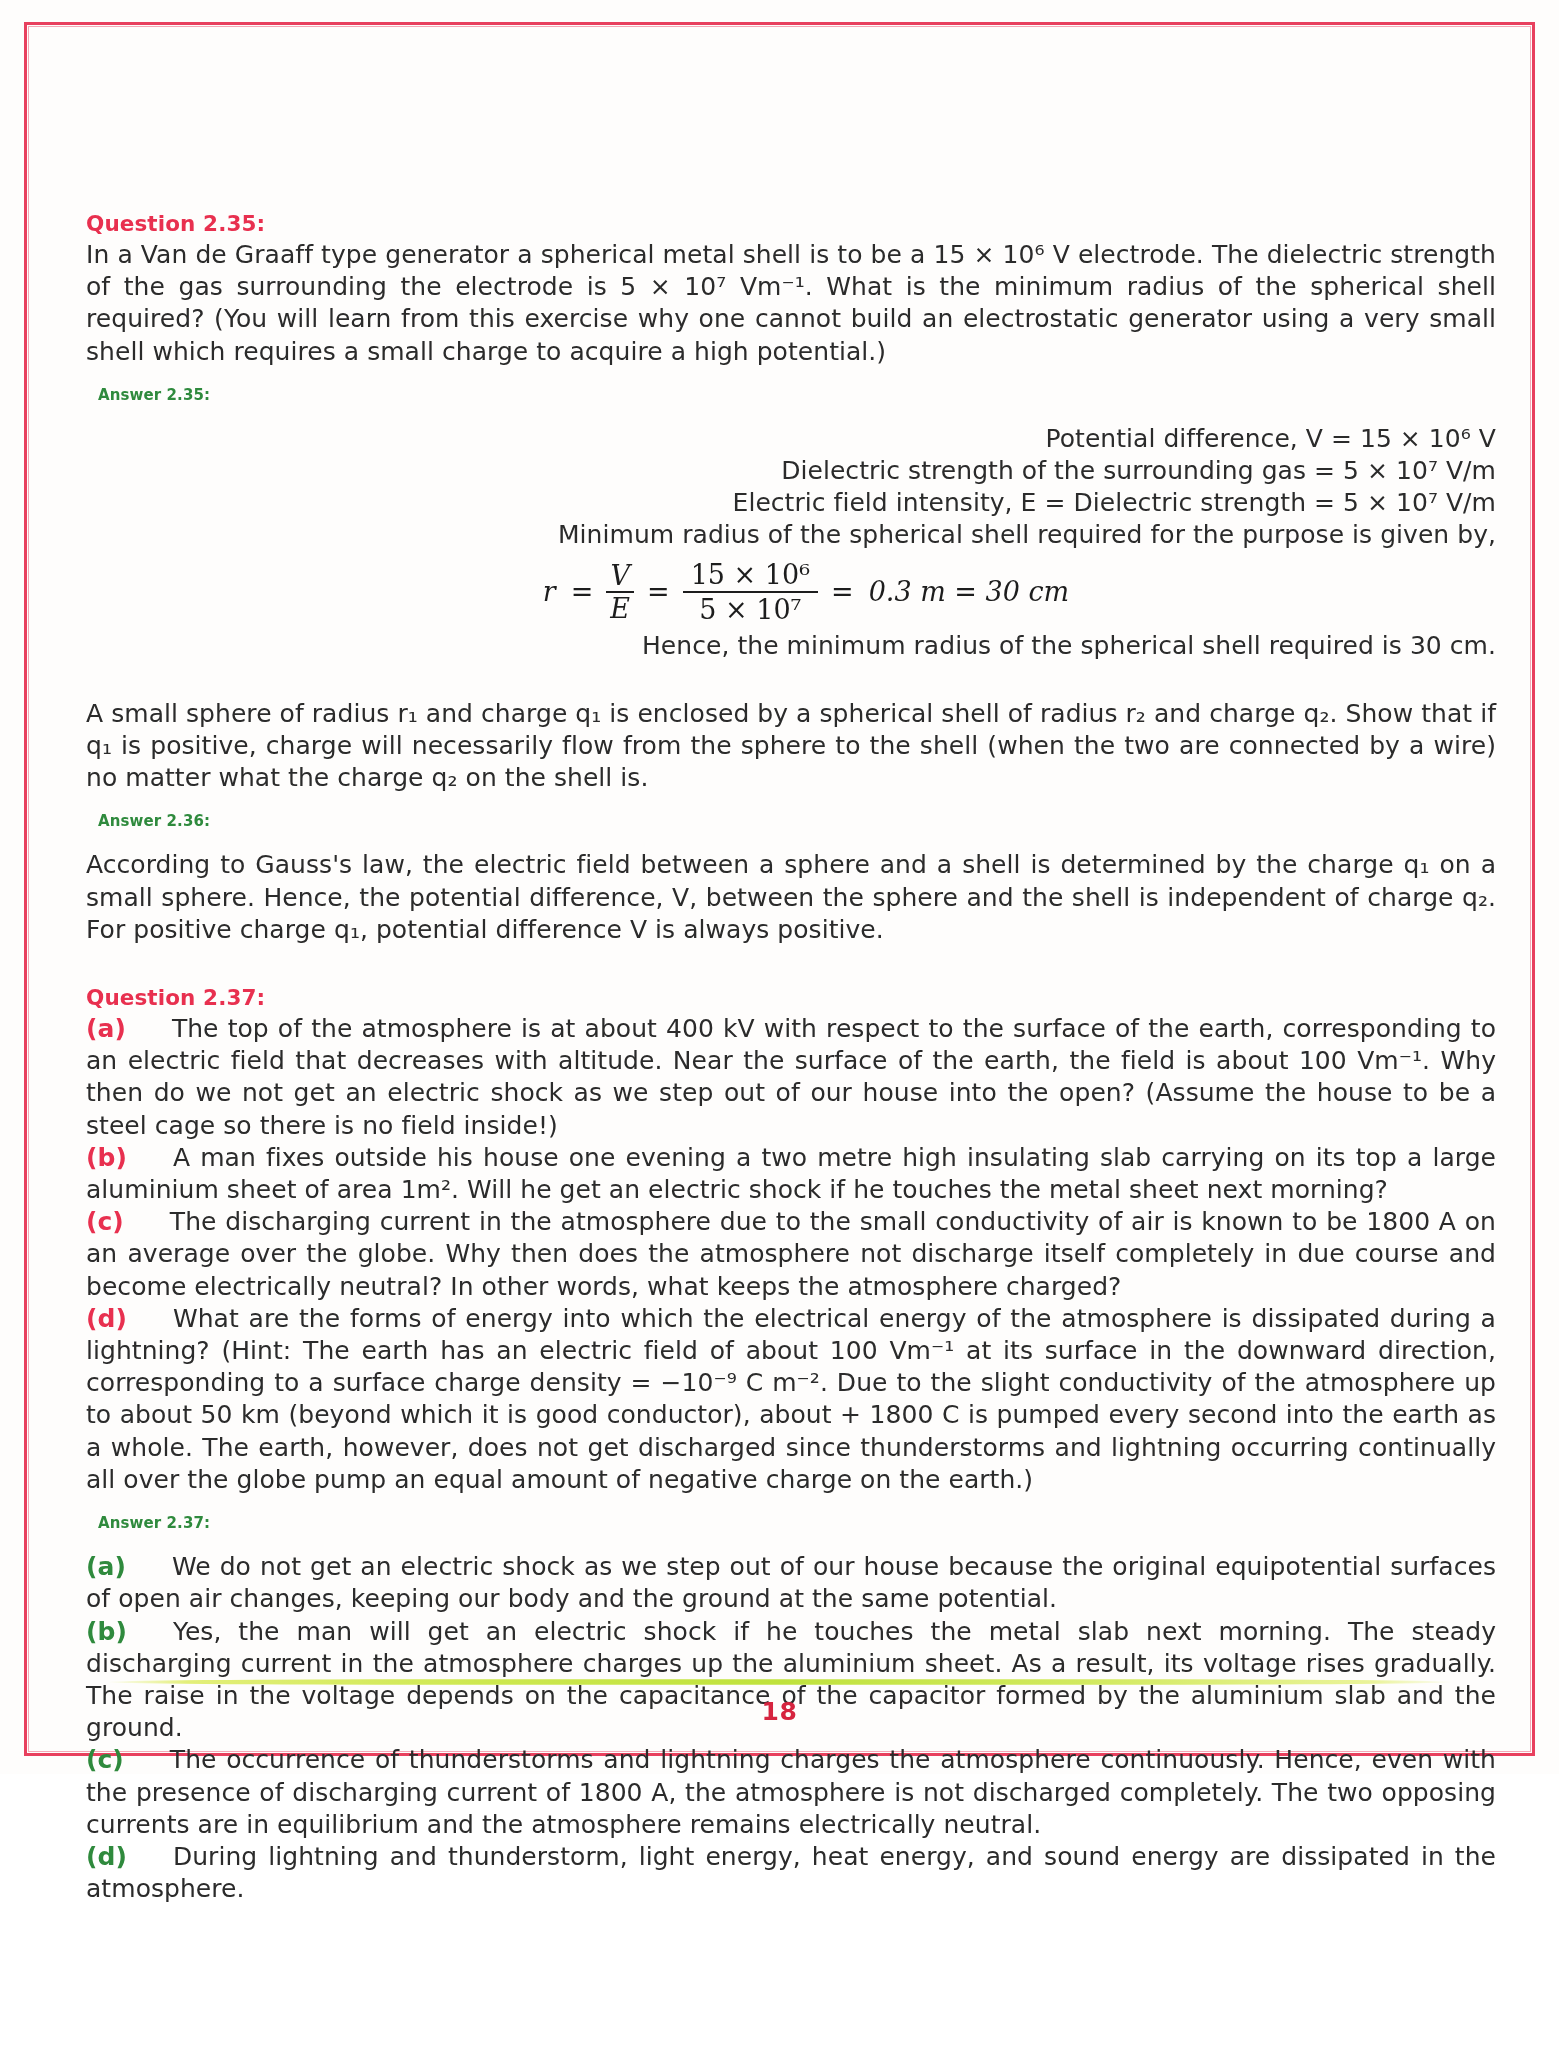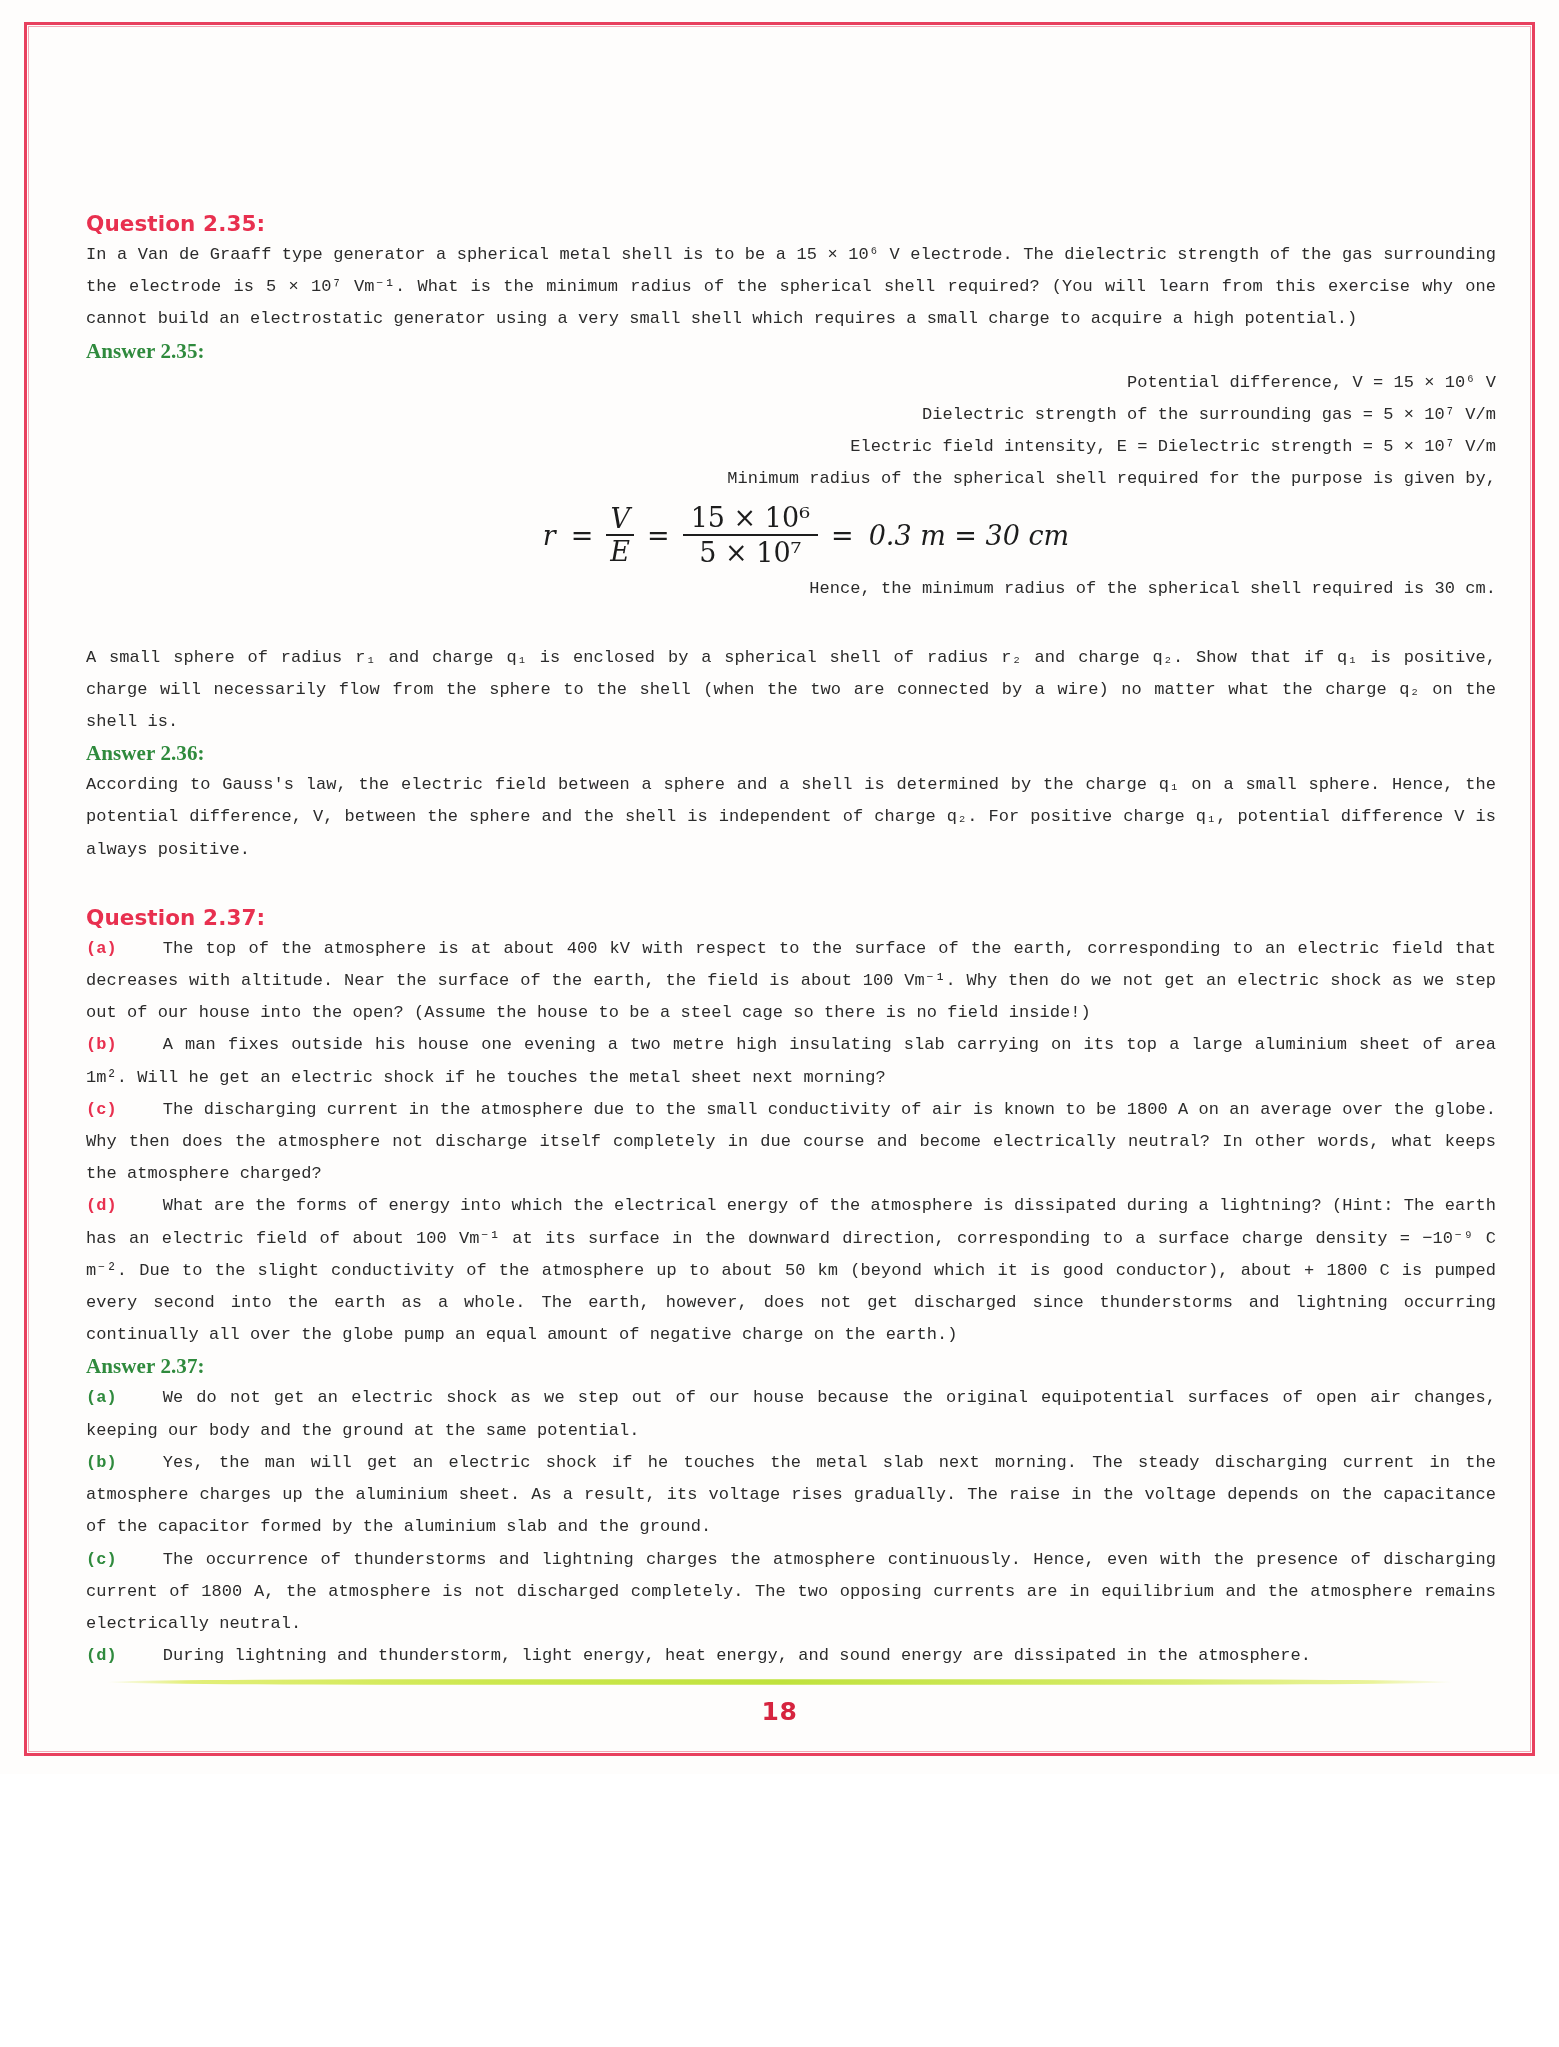--- a/index.html
+++ b/index.html
@@ -56,36 +56,34 @@
     color: #e8304f;
     font-weight: bold;
     font-size: 21.5px;
     line-height: 31px;
     letter-spacing: 0.1px;
     margin: 0;
   }
   .a-head {
     color: #2f8a3d;
     font-weight: bold;
-    font-size: 21px;
+    font-size: 15px;
     line-height: 31px;
     letter-spacing: 0.1px;
-    margin: 0;
-    font-family: Liberation Serif, serif;
+    margin: 12px;
   }
 
   p.body {
     margin: 0;
-    font-size: 17px;
+    font-size: 25px;
     line-height: 32.2px;
     color: #2b2b2b;
     text-align: justify;
     text-justify: inter-word;
     letter-spacing: 0.05px;
-    font-family: Liberation Mono, monospace;
   }
   p.body.nojust { text-align: right; }
 
   .gap-block { height: 36px; }
 
   .lbl-red {
     color: #e8304f;
     font-weight: bold;
   }
   .lbl-green {

